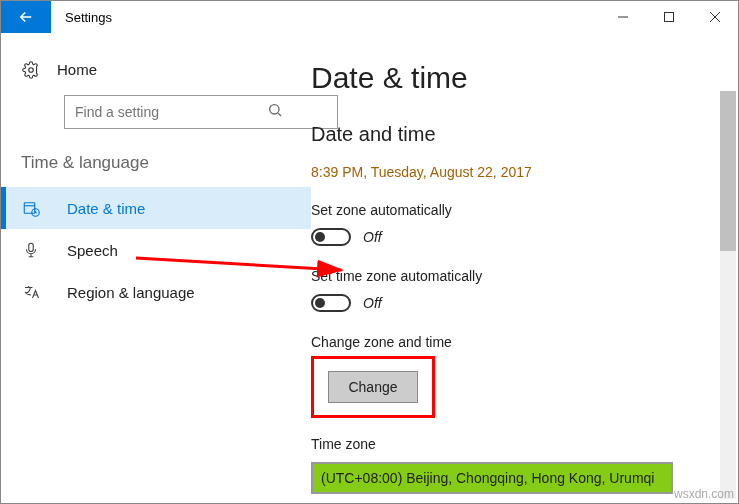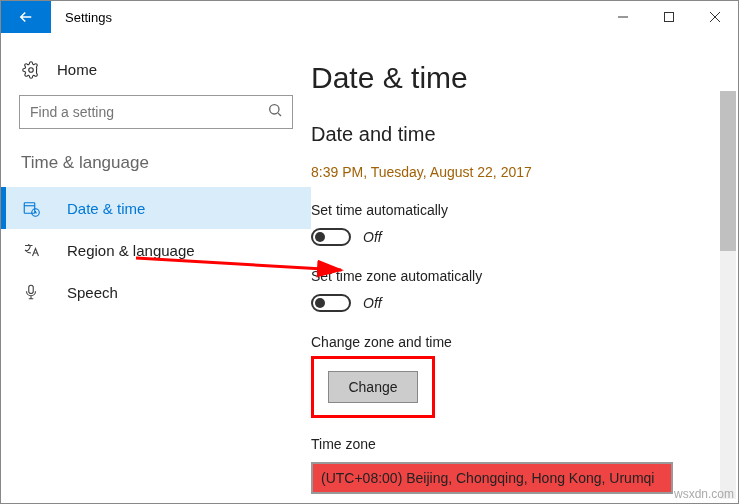--- a/index.html
+++ b/index.html
@@ -12,21 +12,21 @@
   .win-btn { width: 46px; display: flex; align-items: center; justify-content: center; font-size: 13px; color: #333; }
   .win-btn svg { width: 10px; height: 10px; }
   
   .body { display: flex; height: calc(100% - 32px); position: relative; }
   
   .sidebar { width: 310px; padding: 20px 0 0 0; }
   .home-row { display: flex; align-items: flex-start; padding: 8px 20px; font-size: 15px; color: #222; }
   .home-row .icon { width: 20px; margin-right: 16px; display: flex; align-items: center; justify-content: center; }
   
   .search-wrap { padding: 8px 18px 18px 18px; }
-  .search { width: 100%; height: 34px; border: 1px solid #999; padding: 0 34px 0 10px; font-size: 14px; color: #666; background: #fff; position: relative; }
+  .search { width: 100%; height: 34px; border: 1px solid #999; padding: 0 34px 0 10px; font-size: 14px; color: #666; background: #fff; position: relative; margin-left: 45px; }
   .search-container { position: relative; }
   .search-icon { position: absolute; right: 10px; top: 50%; transform: translateY(-50%); color: #666; }
   
   .category-label { padding: 6px 20px 14px 20px; font-size: 17px; color: #666; }
   
   .nav-item { display: flex; align-items: center; padding: 12px 20px; font-size: 15px; color: #222; position: relative; }
   .nav-item .icon { width: 20px; margin-right: 26px; display: flex; align-items: center; justify-content: center; color: #444; }
   .nav-item.selected { background: #d9ecf9; color: #0078d7; }
   .nav-item.selected .icon { color: #0078d7; }
   .nav-item.selected::before { content: ""; position: absolute; left: 0; top: 0; bottom: 0; width: 5px; background: #0078d7; }
@@ -38,21 +38,21 @@
   .setting-label { font-size: 14px; color: #222; margin-bottom: 10px; }
   
   .toggle-row { display: flex; align-items: center; margin-bottom: 22px; font-style: italic; }
   .toggle { width: 40px; height: 18px; border: 2px solid #333; border-radius: 10px; position: relative; margin-right: 12px; background: #fff; }
   .toggle .knob { width: 10px; height: 10px; background: #333; border-radius: 50%; position: absolute; top: 2px; left: 2px; }
   .toggle-state { font-size: 14px; color: #222; }
   
   .change-highlight { border: 3px solid #ff0000; padding: 12px 14px; display: inline-block; margin-bottom: 18px; margin-top: -4px; }
   .change-btn { min-width: 90px; height: 32px; background: #ccc; border: 1px solid #888; font-size: 14px; color: #222; padding: 0 6px; }
   
-  .tz-select { width: 362px; height: 32px; border: 2px solid #999; padding: 0 8px; font-size: 14px; color: #222; background: #ef4444; display: flex; align-items: center; }
+  .tz-select { width: 362px; height: 32px; border: 2px solid #999; padding: 0 8px; font-size: 14px; color: #222; background: #84cc16; display: flex; align-items: center; }
   
   .scrollbar { position: absolute; right: 2px; top: 58px; width: 16px; bottom: 4px; background: #f0f0f0; }
   .scroll-thumb { position: absolute; top: 0; left: 0; right: 0; height: 160px; background: #c0c0c0; }
   
   .arrow-annotation { position: absolute; pointer-events: none; z-index: 10; left: 130px; top: 195px; width: 230px; height: 60px; }
   
   .watermark { position: absolute; right: 4px; bottom: 2px; font-size: 12px; color: #aaa; }
 </style>
 </head>
 <body>
@@ -119,44 +119,44 @@
             <circle cx="18" cy="18" r="5"></circle>
             <path d="M18 16v2l1.5 1"></path>
           </svg>
       </span>
       <span>Date &amp; time</span>
     </div>
 
     <div class="nav-item">
       <span class="icon">
         <svg width="18" height="18" viewBox="0 0 24 24" fill="none" stroke="currentColor" stroke-width="1.5">
+            <rect x="9" y="3" width="6" height="11" rx="3"></rect>
+            <path d="M6 11a6 6 0 0 0 12 0M12 17v4M9 21h6"></path>
+          </svg>
+      </span>
+      <span>Speech</span>
+    </div>
+
+    <div class="nav-item">
+      <span class="icon">
+        <svg width="18" height="18" viewBox="0 0 24 24" fill="none" stroke="currentColor" stroke-width="1.5">
             <path d="M4 6h10M9 4v2M6 14c3-2 5-5 5-8M4 12c2 2 5 4 8 4"></path>
             <path d="M14 20l4-10 4 10M15.5 16h5"></path>
           </svg>
       </span>
       <span>Region &amp; language</span>
-    </div>
-
-    <div class="nav-item">
-      <span class="icon">
-        <svg width="18" height="18" viewBox="0 0 24 24" fill="none" stroke="currentColor" stroke-width="1.5">
-            <rect x="9" y="3" width="6" height="11" rx="3"></rect>
-            <path d="M6 11a6 6 0 0 0 12 0M12 17v4M9 21h6"></path>
-          </svg>
-      </span>
-      <span>Speech</span>
     </div>
   </div>
 
   <div class="main">
     <div class="page-title">Date &amp; time</div>
     <div class="section-heading">Date and time</div>
     <div class="datetime-now">8:39 PM, Tuesday, August 22, 2017</div>
 
-    <div class="setting-label">Set time automatically</div>
+    <div class="setting-label">Set zone automatically</div>
     <div class="toggle-row">
       <div class="toggle">
           <div class="knob"></div>
         </div>
       <div class="toggle-state">Off</div>
     </div>
 
     <div class="setting-label">Set time zone automatically</div>
     <div class="toggle-row">
       <div class="toggle">

